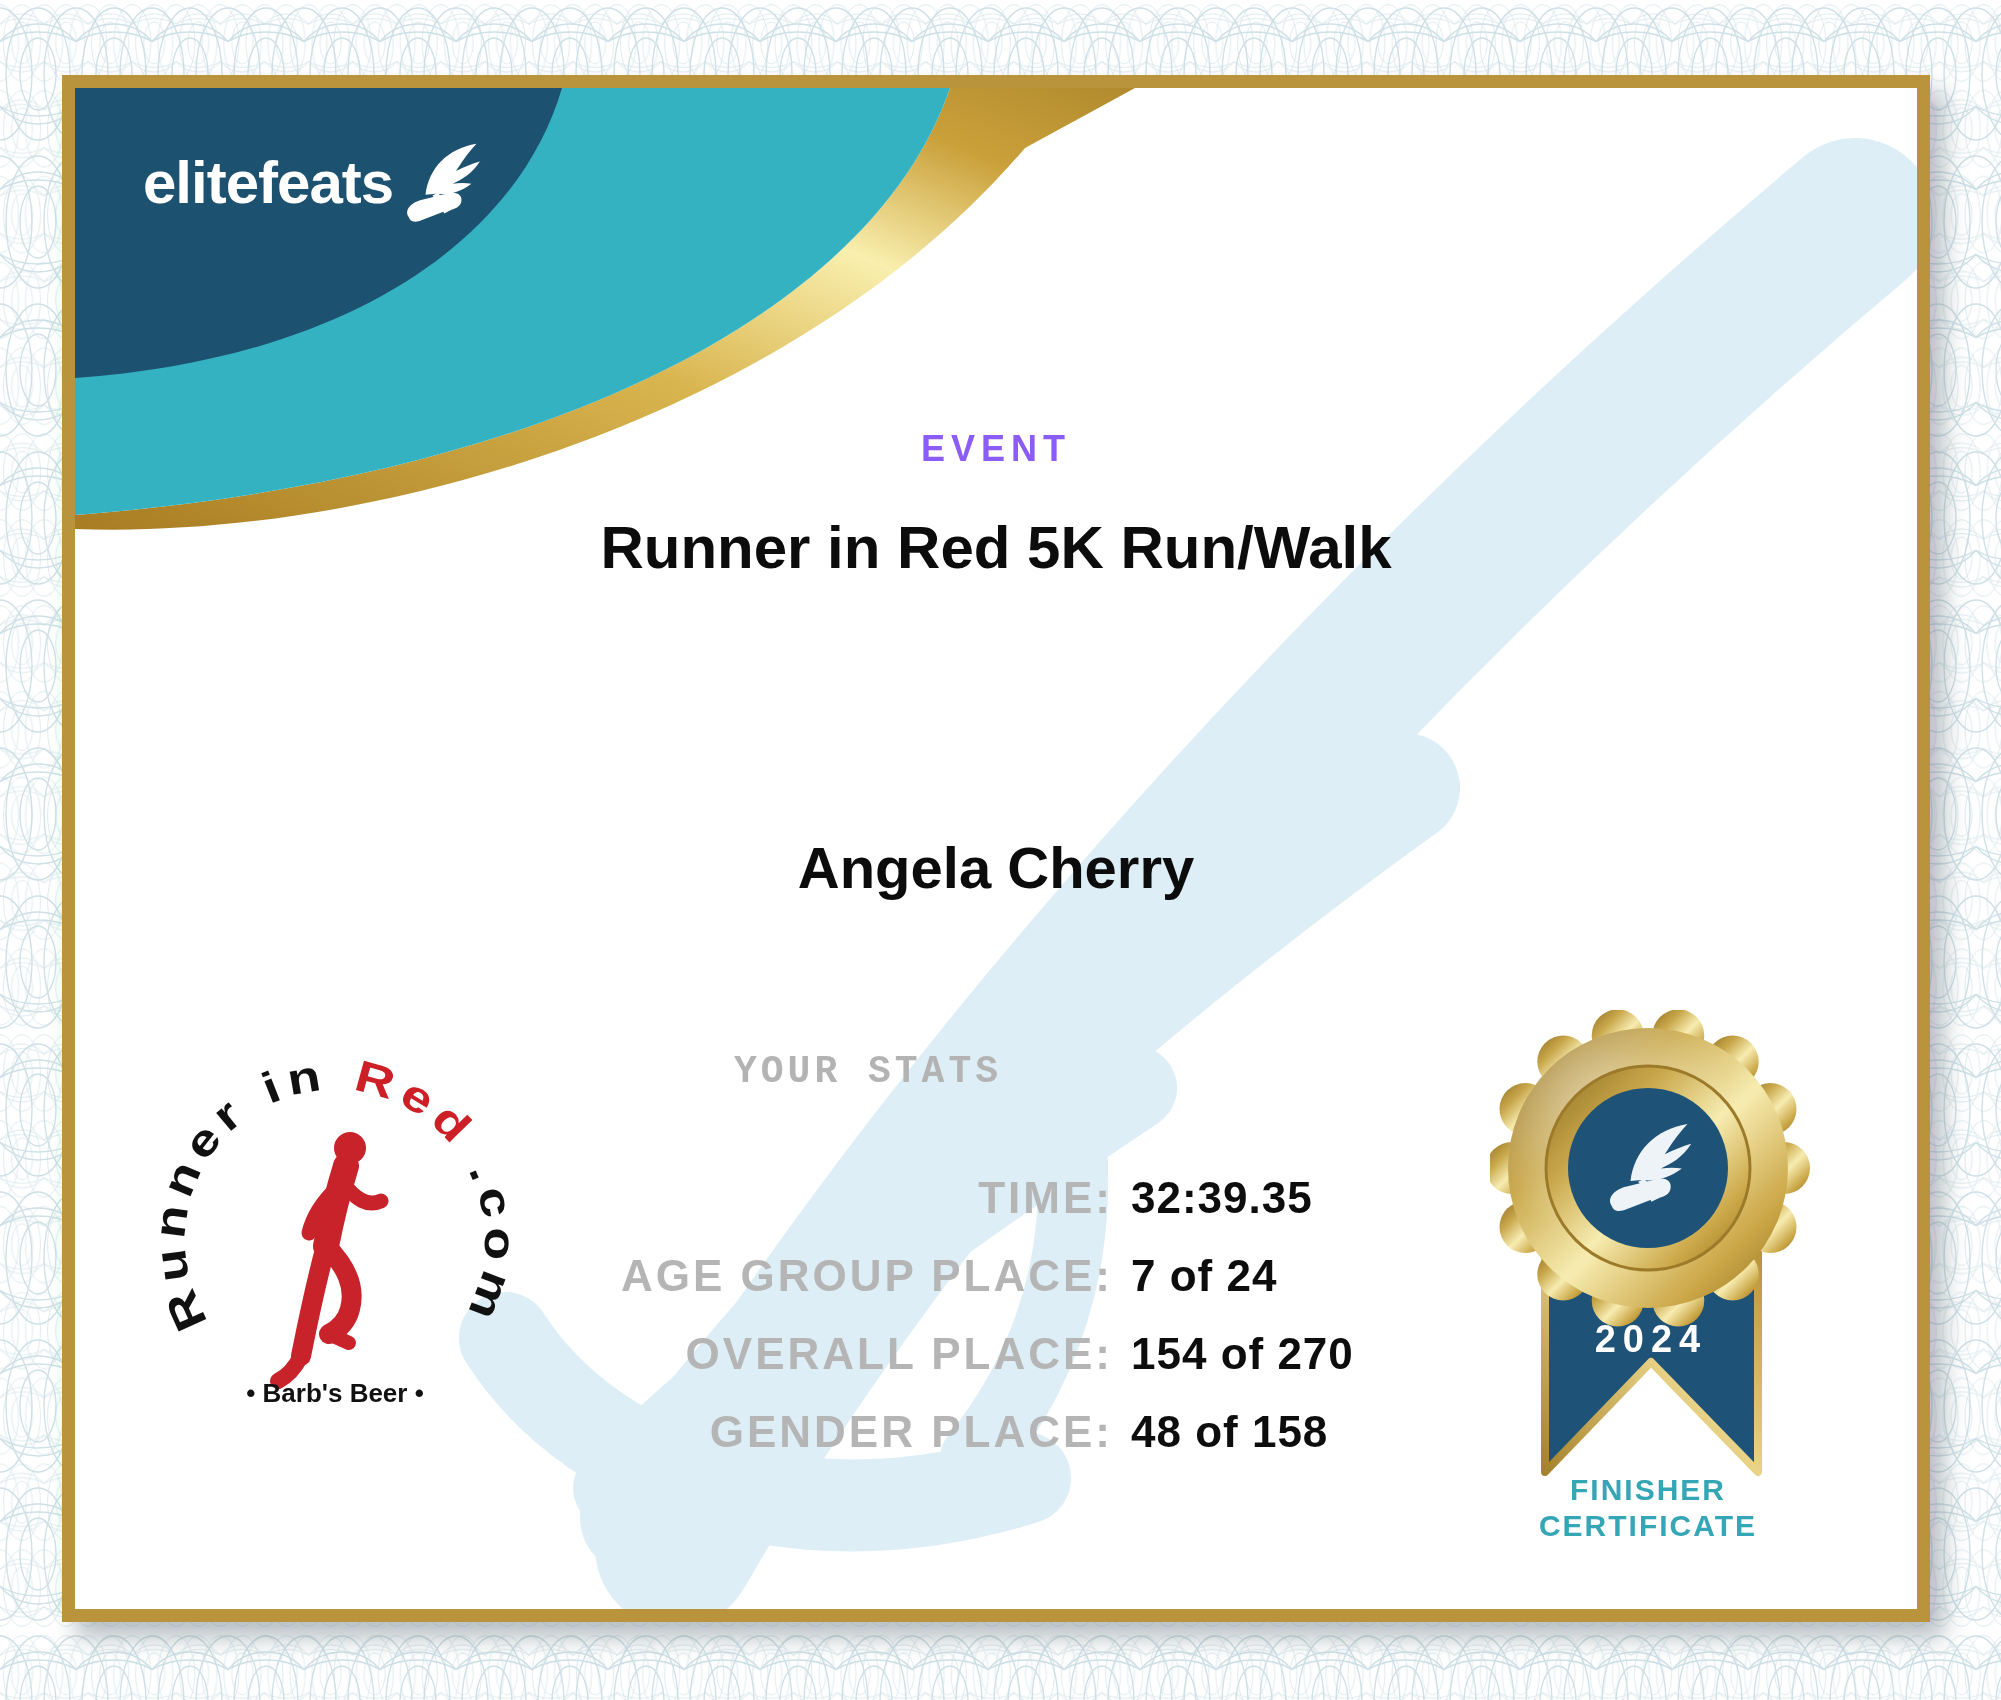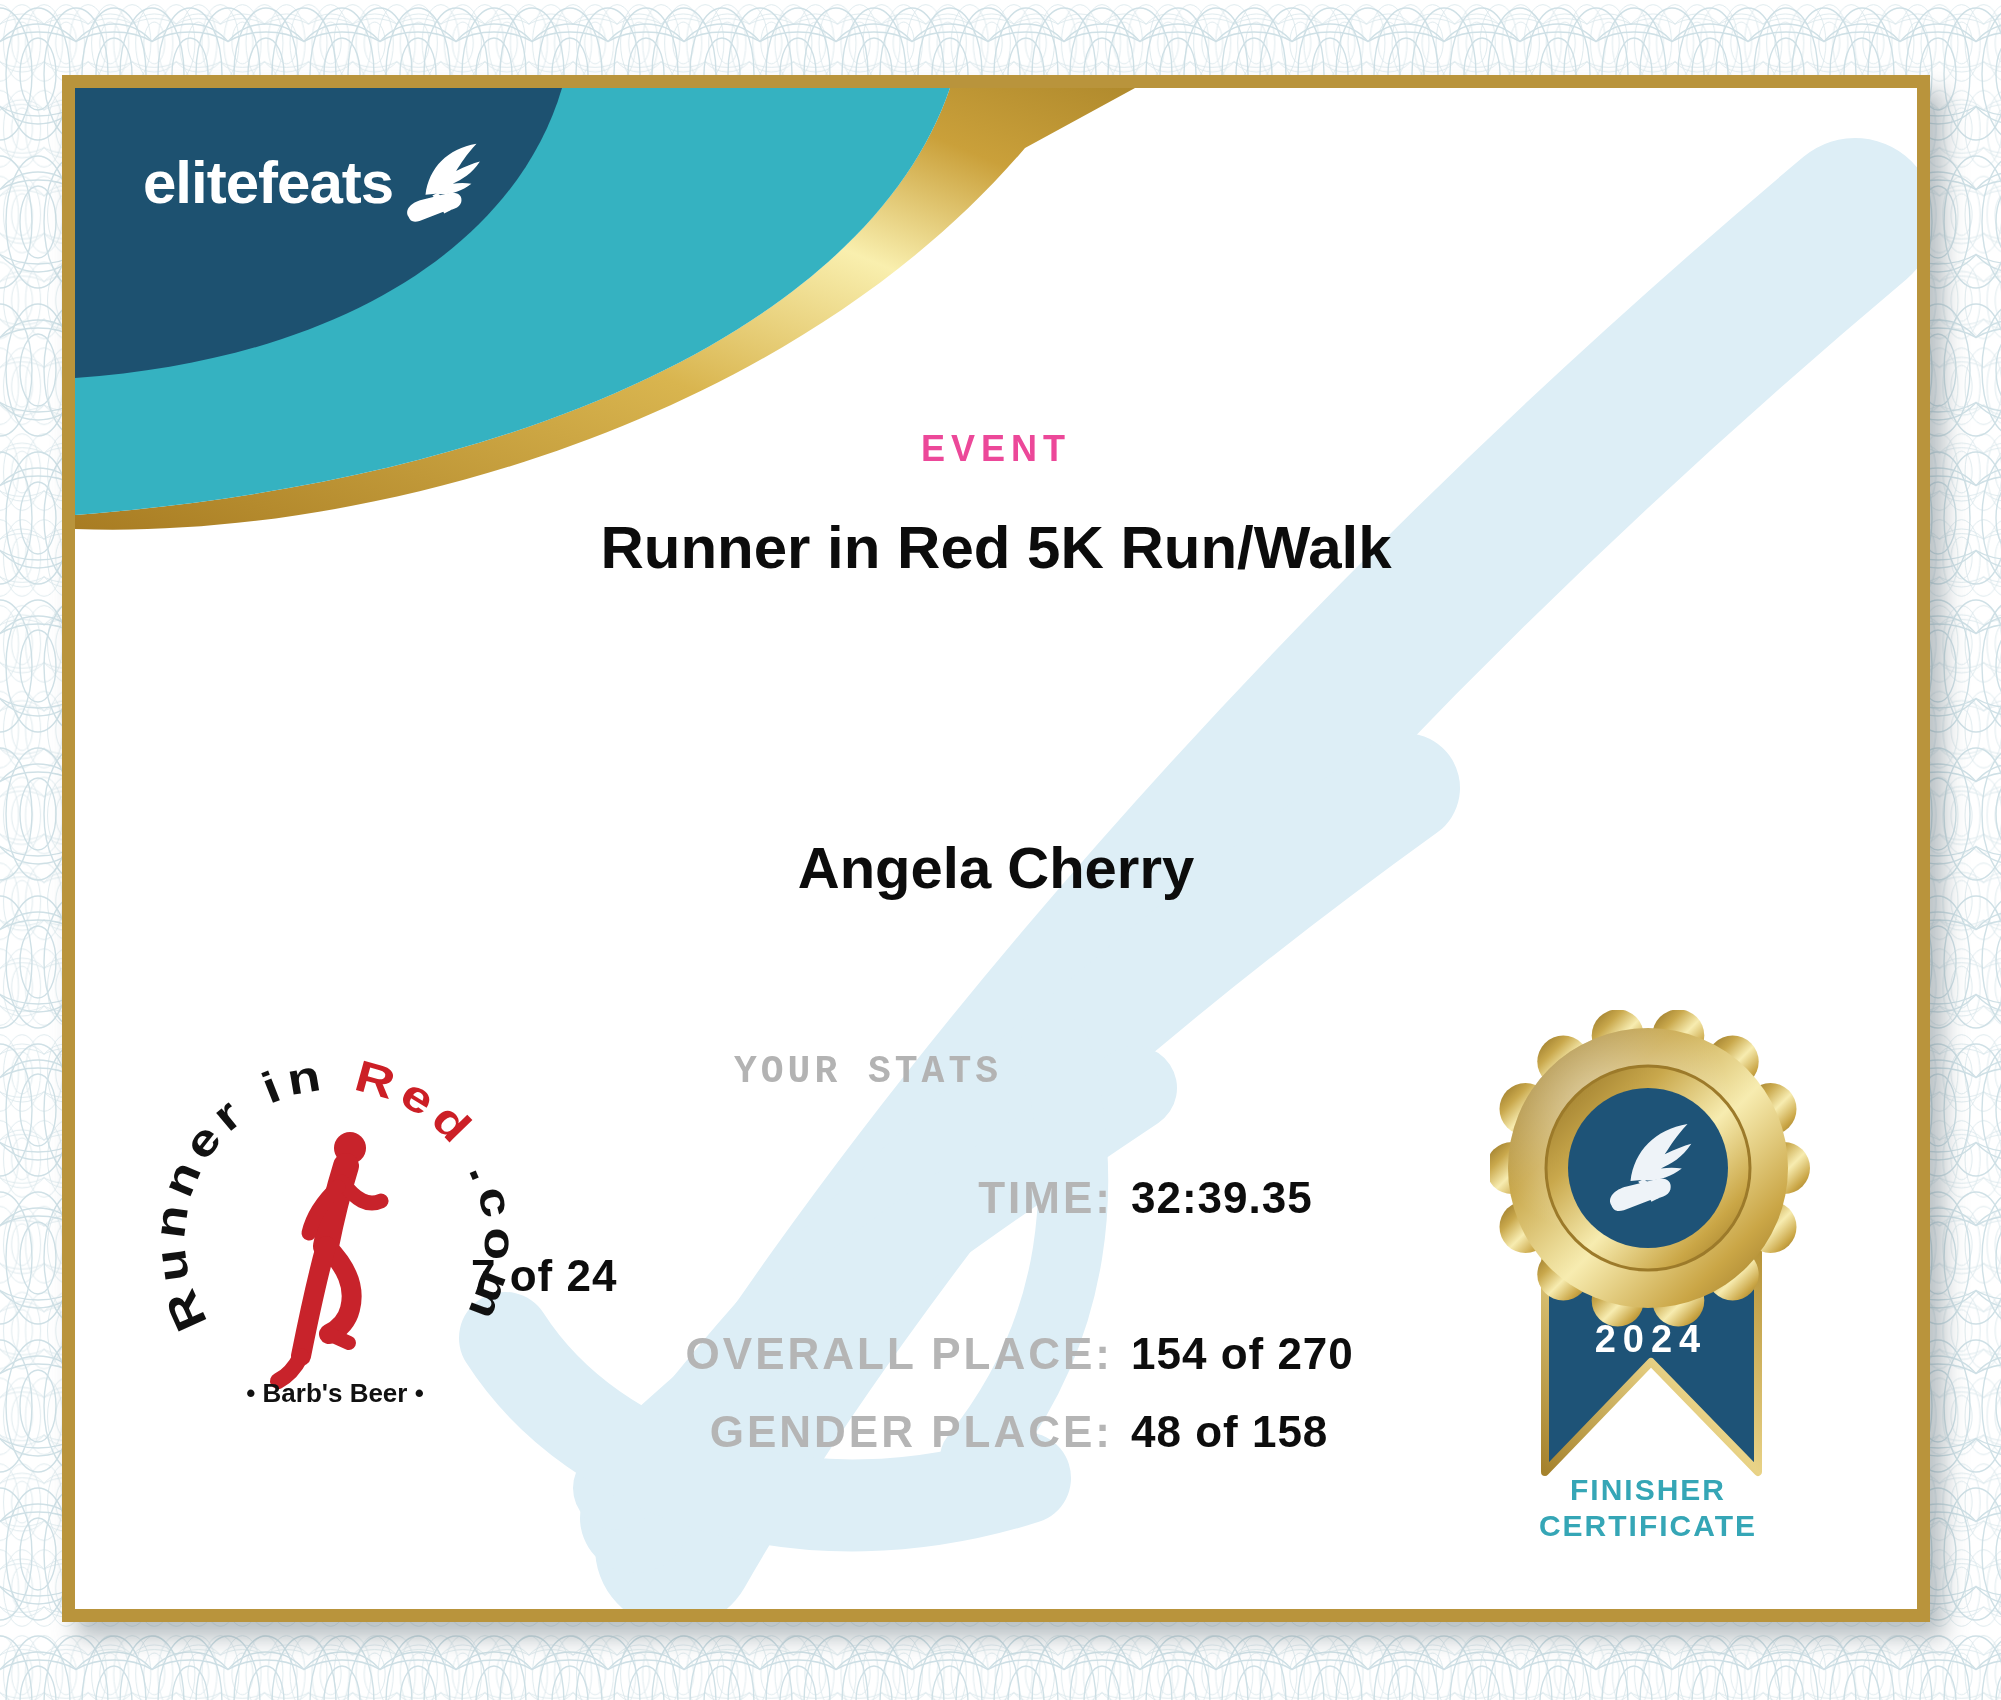--- a/index.html
+++ b/index.html
@@ -10,21 +10,21 @@
   .bg-svg{position:absolute;left:0;top:0;}
   .panel{
     position:absolute;left:62px;top:75px;width:1842px;height:1521px;
     border:13px solid #b9943c;background:#ffffff;
     box-shadow:14px 16px 22px rgba(96,112,122,.45);
   }
   .inner{position:relative;width:1842px;height:1521px;overflow:hidden;}
   .abs{position:absolute;}
   .centerline{left:0;width:100%;text-align:center;}
   .section-label{
-    font-size:36px;letter-spacing:6px;color:#ec4899;font-weight:700;
+    font-size:36px;letter-spacing:6px;color:#8b5cf6;font-weight:700;
   }
   .event-title{
     font-size:60px;font-weight:700;color:#0c0c0c;letter-spacing:0px;
   }
   .awarded-label{
     font-size:38px;letter-spacing:3px;color:#b9b9b9;font-weight:700;
   }
   .runner-name{
     font-size:58px;font-weight:700;color:#0c0c0c;
   }
@@ -123,20 +123,21 @@
       <div class="abs centerline runner-name" style="top:746px;">Angela Cherry</div>
 
       <div class="abs your-stats" style="left:793px;top:962px;">YOUR STATS</div>
 
       <div class="abs stats">
         <div class="stat-row">
           <span class="stat-label">TIME:</span>
           <span class="stat-value">32:39.35</span>
         </div>
         <div class="stat-row">
+          <span class="stat-label">AGE GROUP PLACE:</span>
           <span class="stat-value">7 of 24</span>
         </div>
         <div class="stat-row">
           <span class="stat-label">OVERALL PLACE:</span>
           <span class="stat-value">154 of 270</span>
         </div>
         <div class="stat-row">
           <span class="stat-label">GENDER PLACE:</span>
           <span class="stat-value">48 of 158</span>
         </div>

